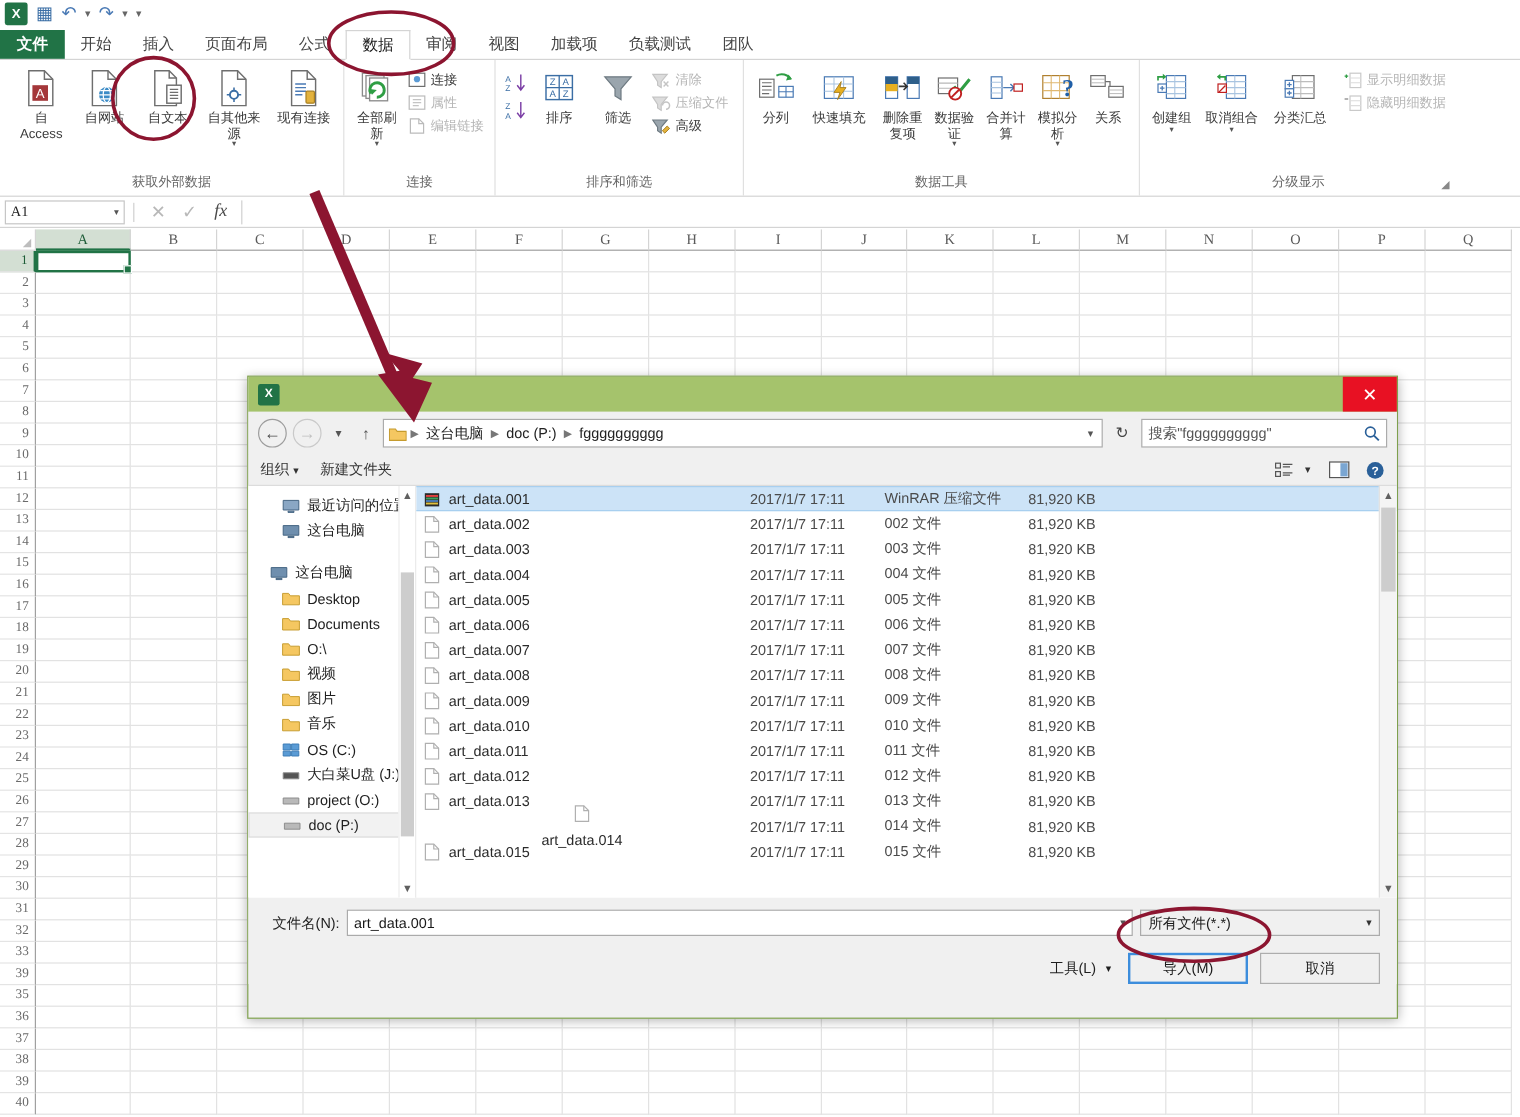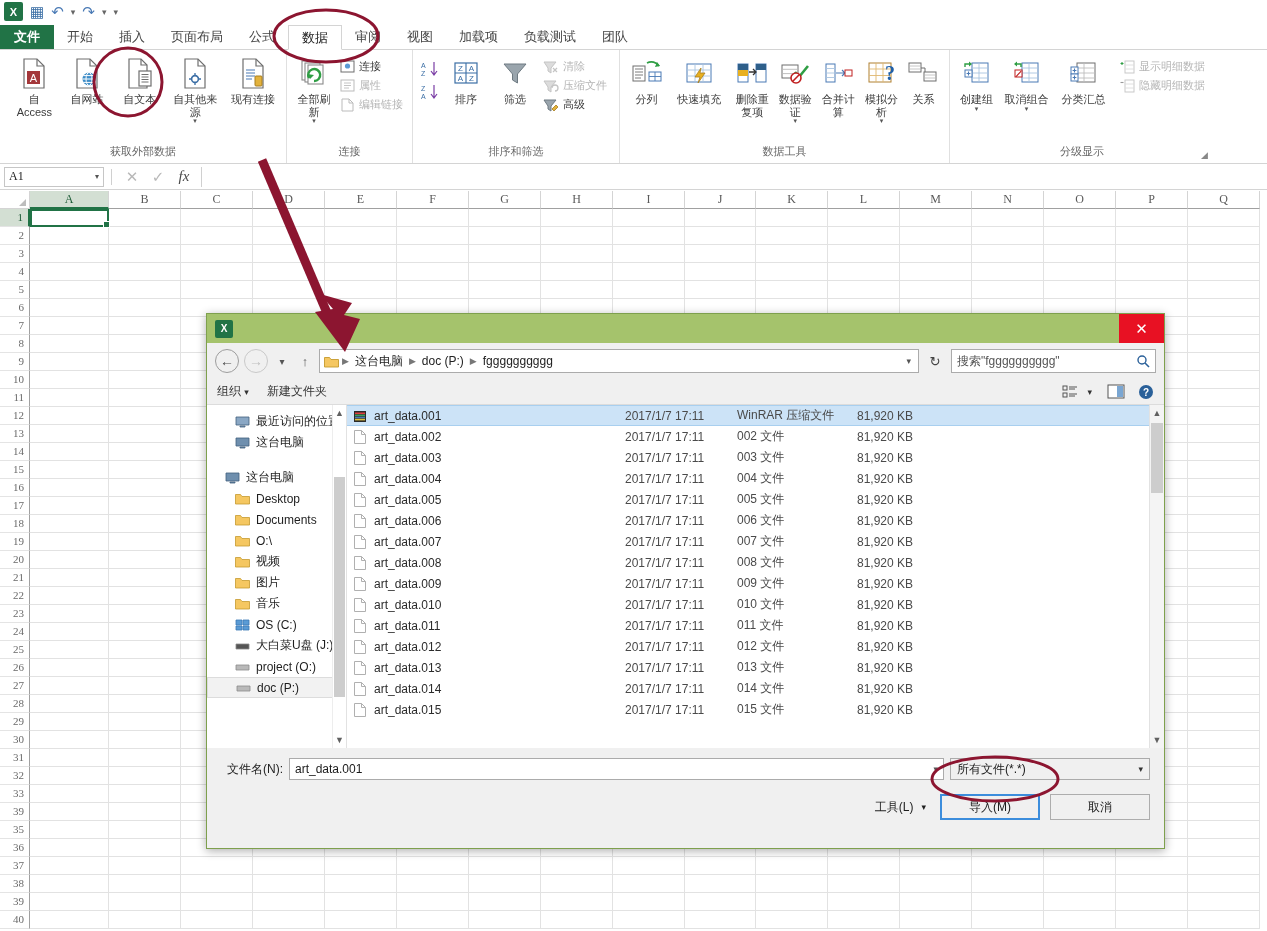--- a/index.html
+++ b/index.html
@@ -1703,21 +1703,21 @@
                 <path d="M1.5 1.5h7l4 4v9h-11z" fill="#fff" stroke="#b0b0b0" stroke-width="1"></path>
                 <path d="M8.5 1.5v4h4" fill="none" stroke="#b0b0b0" stroke-width="1"></path>
               </svg>
               <span>art_data.013</span>
             </div>
             <div class="fc" style="width: 112px;">2017/1/7 17:11</div>
             <div class="fc" style="width: 118px;">013 文件</div>
             <div class="fc size" style="width: 80px;">81,920 KB</div>
           </div>
           <div class="frow">
-            <div class="fc-name" style="width: 270px;">
+            <div class="fc-name" style="width: 270px; flex-direction: column;">
               <svg width="14" height="16" viewBox="0 0 14 16">
                 <path d="M1.5 1.5h7l4 4v9h-11z" fill="#fff" stroke="#b0b0b0" stroke-width="1"></path>
                 <path d="M8.5 1.5v4h4" fill="none" stroke="#b0b0b0" stroke-width="1"></path>
               </svg>
               <span>art_data.014</span>
             </div>
             <div class="fc" style="width: 112px;">2017/1/7 17:11</div>
             <div class="fc" style="width: 118px;">014 文件</div>
             <div class="fc size" style="width: 80px;">81,920 KB</div>
           </div>

